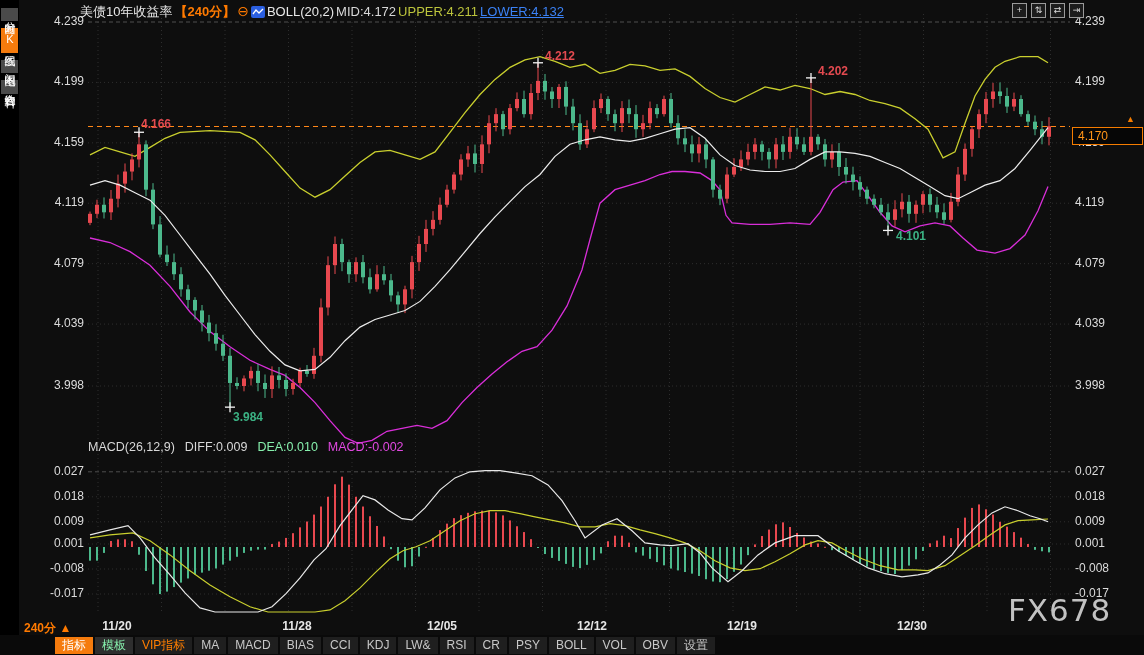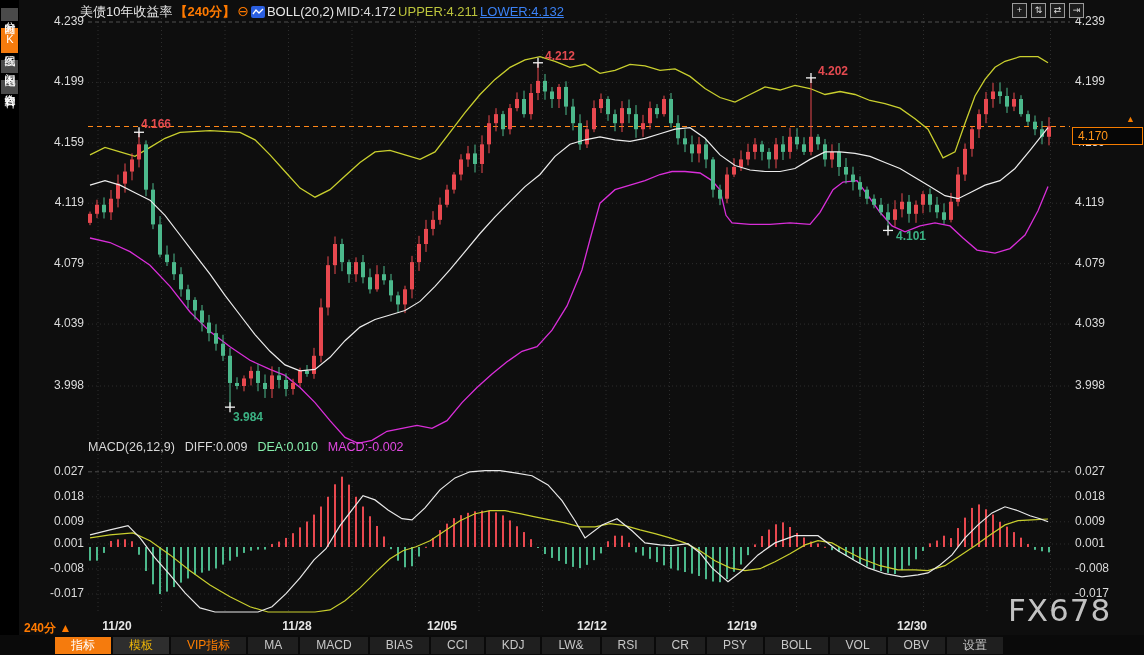--- a/index.html
+++ b/index.html
@@ -38,24 +38,24 @@
         color:#d8d8d8;z-index:3;white-space:nowrap;}
   .mhdr .dea{color:#86efac;} .mhdr .mac{color:#e048e0;text-align:center;}
   
   .ptag{position:absolute;left:1072px;top:127px;width:64px;height:16px;border:1px solid #f57c00;
         background:#060606;color:#ff9518;font-size:12px;line-height:16px;padding-left:5px;z-index:5;}
   .ptag-arrow{position:absolute;left:1126px;top:114px;color:#f57c00;font-size:9px;z-index:5;}
   
   .period-lab{position:absolute;left:24px;top:620px;color:#ff7a00;font-size:12px;font-weight:700;z-index:4;}
   .bbar{position:absolute;left:0;bottom:0;width:1144px;height:20px;background:#0a0a0a;display:flex;
         align-items:center;padding-left:55px;box-sizing:border-box;gap:2px;z-index:6;}
-  .tbtn{height:17px;line-height:17px;padding:0 16px;background:#1f1f1f;color:#c8c8c8;font-size:12px;
+  .tbtn{height:17px;line-height:17px;padding:0 7px;background:#1f1f1f;color:#c8c8c8;font-size:12px;
         cursor:pointer;white-space:nowrap;}
   .tbtn.active{background:#f57b0d;color:#fff;}
-  .tbtn.alt{background:#2e2e2e;color:#eab308;}
+  .tbtn.alt{background:#2e2e2e;color:#86efac;}
   .tbtn.vip{color:#ff7e00;}
   .wm{position:absolute;left:1008px;top:592px;font-size:31px;color:#d2d2d2;opacity:.92;
       letter-spacing:1px;z-index:5;font-family:"DejaVu Sans",sans-serif;text-align:right;}
   svg#chart-svg{position:absolute;left:0;top:0;z-index:1;}
   .grid{stroke:#2e2e2e;stroke-dasharray:1 3;stroke-width:1;}
   .grid-dash{stroke:#4e4e4e;stroke-dasharray:4 3;stroke-width:1;}
 </style>
 </head>
 <body>
 

